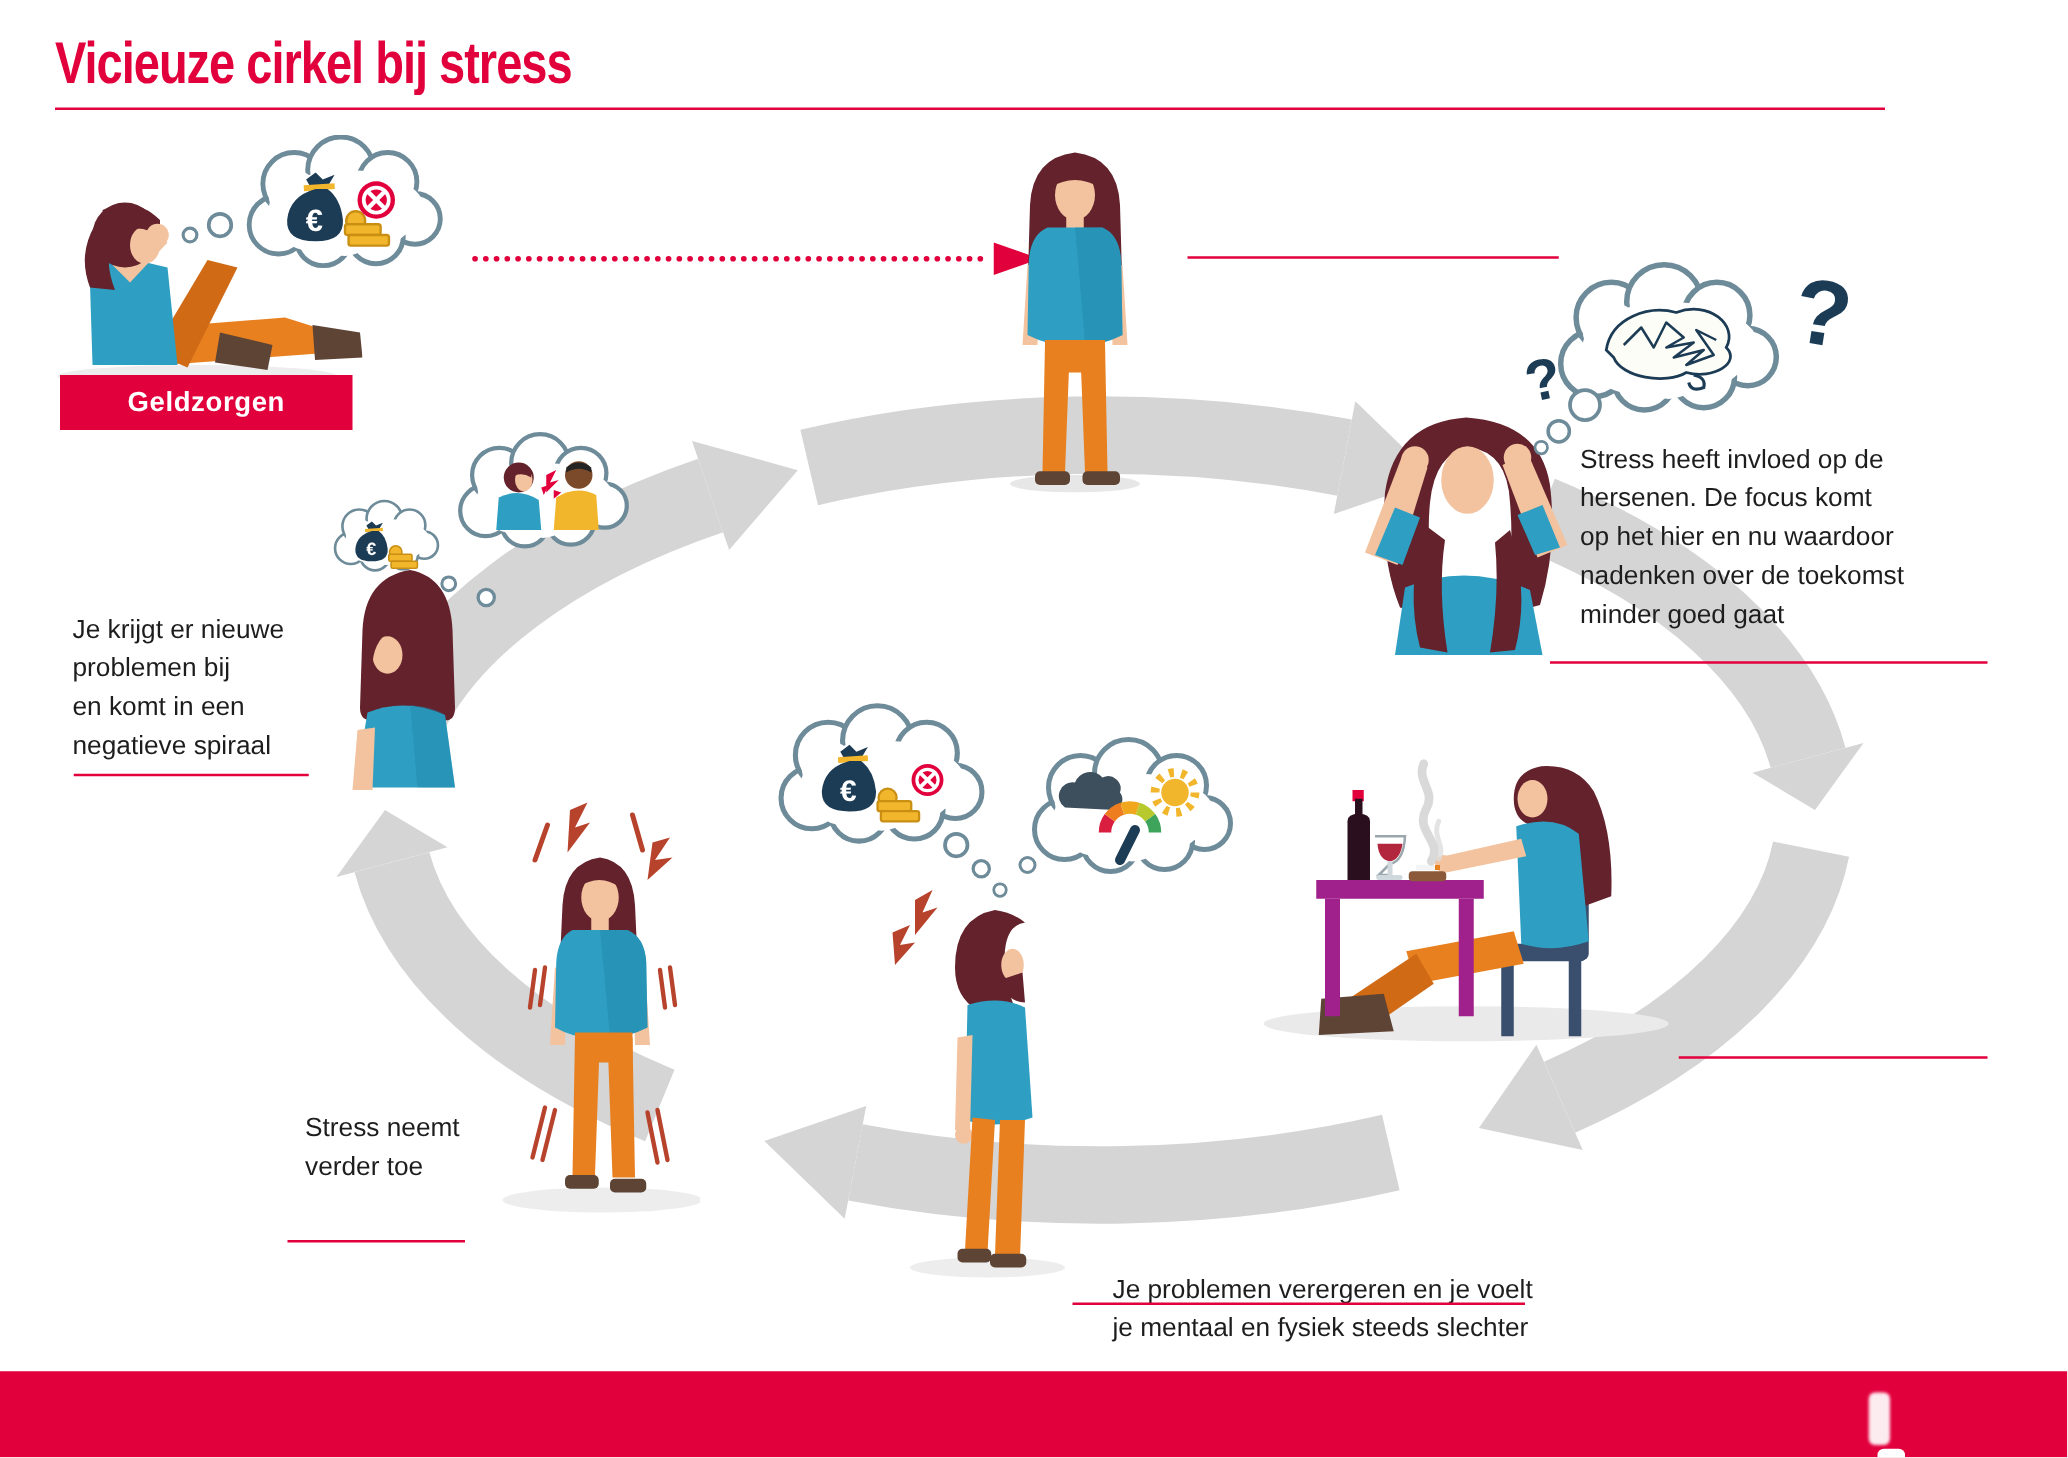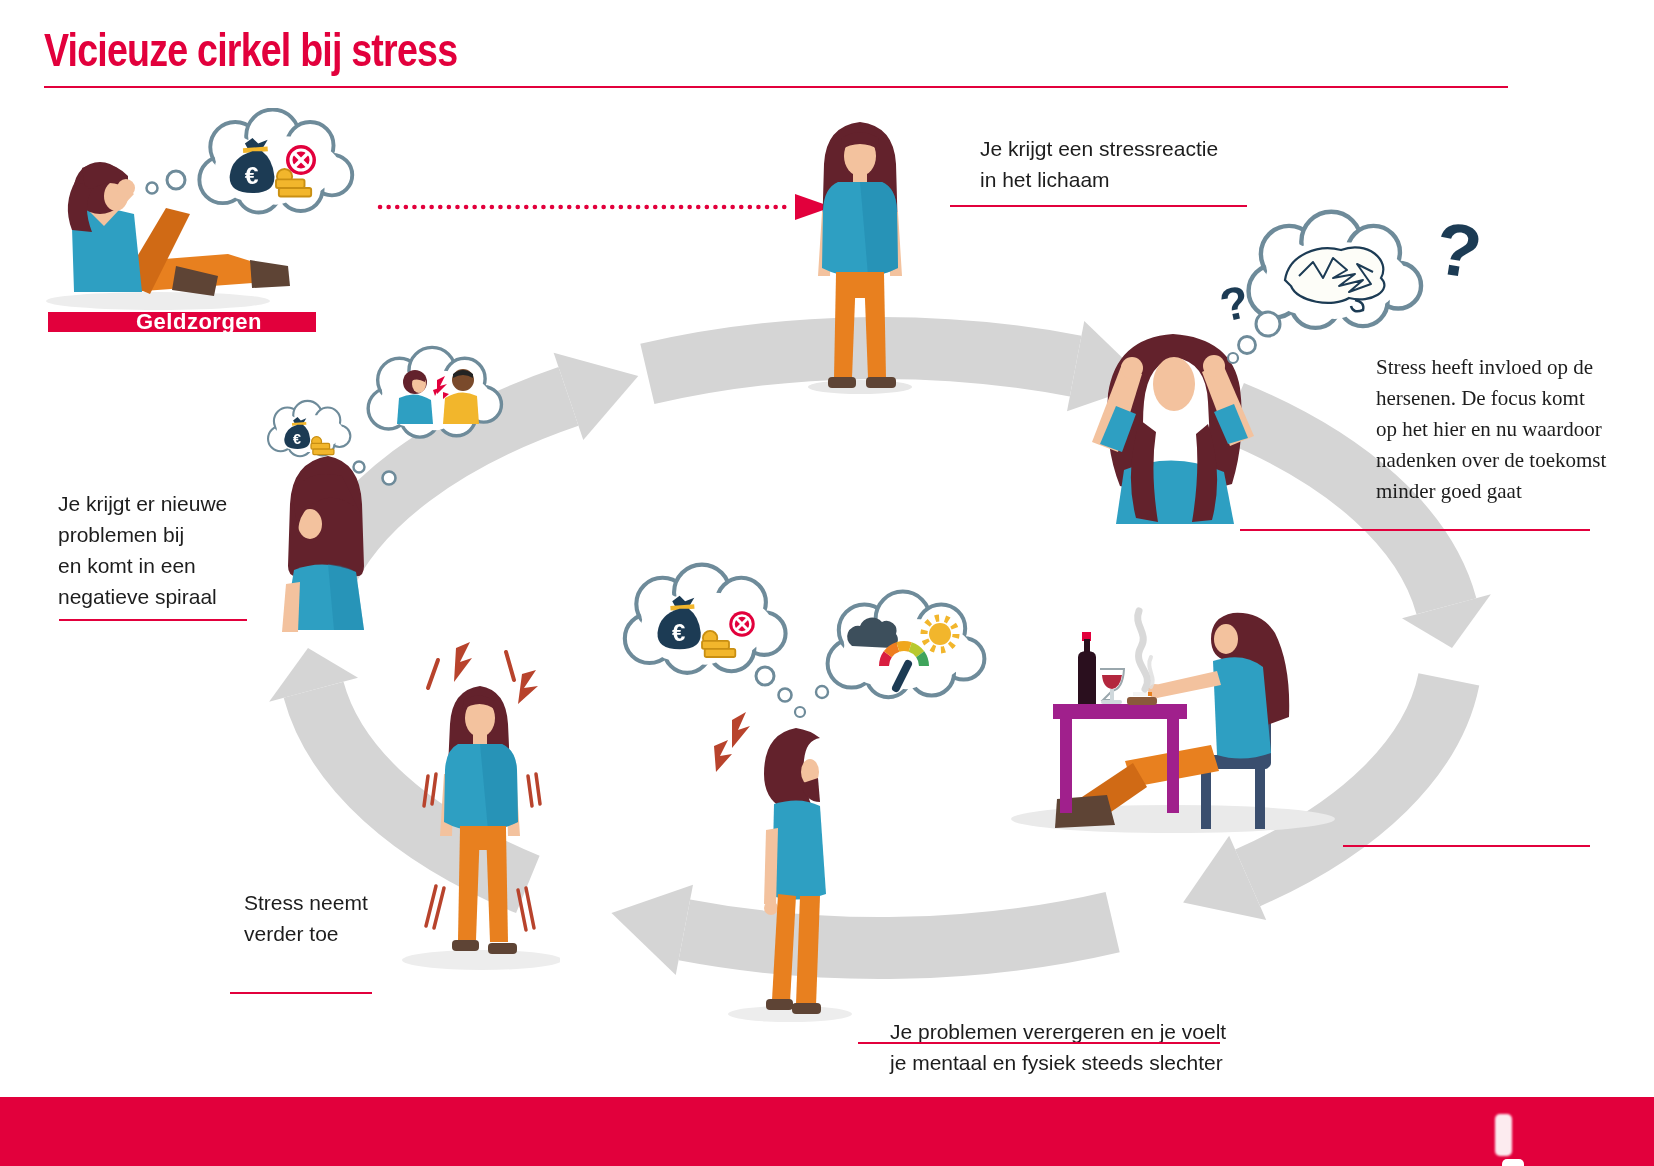--- a/index.html
+++ b/index.html
@@ -5,23 +5,23 @@
   html,body{margin:0;padding:0;background:#fff;}
   .canvas{position:relative;width:1654px;height:1166px;background:#fff;overflow:hidden;
           font-family:"Liberation Sans",sans-serif;}
   .abs{position:absolute;}
   .title{position:absolute;left:44px;top:22px;margin:0;font-size:47px;font-weight:bold;
          color:var(--red);letter-spacing:-1px;transform:scaleX(.8);transform-origin:left center;
          white-space:nowrap;}
   .title-rule{position:absolute;left:44px;top:86px;width:1464px;height:2px;background:var(--red);}
   .step{position:absolute;font-size:21px;line-height:31px;color:var(--ink);white-space:pre-line;}
   .rline{position:absolute;height:2px;background:var(--red);}
-  .banner{position:absolute;left:48px;top:312px;width:234px;height:20px;background:var(--red);
+  .banner{position:absolute;left:48px;top:300px;width:234px;height:44px;background:var(--red);
           display:flex;align-items:center;justify-content:center;color:#fff;font-weight:bold;
-          font-size:22px;letter-spacing:.5px;padding-left:34px;}
+          font-size:22px;letter-spacing:.5px;}
   .footer{position:absolute;left:0;top:1097px;width:1654px;height:69px;background:var(--red);}
   .logo{position:absolute;left:1495px;top:1108px;display:flex;align-items:flex-start;flex-direction:column;}
   .logo-block1{width:17px;height:42px;background:#fff;border-radius:5px;margin-top:6px;
                filter:blur(1.3px);opacity:.92;}
   .logo-block2{width:22px;height:46px;background:#fff;border-radius:5px;margin-left:7px;margin-top:3px;}
   .logo-text{margin-left:9px;color:#fff;font-weight:bold;font-size:19px;line-height:20px;margin-top:3px;}
   svg{display:block;}
 </style>
 </head>
 <body>
@@ -308,25 +308,23 @@
       <path d="M60 8 Q70 0 80 8 L80 12 Q70 6 60 12 Z" fill="#232323"></path>
       <path d="M52 32 Q68 22 84 30 L86 58 L50 58 Z" fill="var(--gold)"></path>
       <g fill="var(--red)">
         <polygon points="44,14 52,10 47,20 54,18 44,28"></polygon>
         <polygon points="40,24 46,22 42,30"></polygon>
         <polygon points="50,26 56,28 50,33"></polygon>
       </g>
     </g>
   </svg>
 
-  <div class="step" style="left:980px;top:133px;">Je krijgt een stressreactie
-in het lichaam</div>
   <div class="rline" style="left:950px;top:205px;width:297px;"></div>
 
-  <div class="step" style="left:1376px;top:352px;font-family:Liberation Serif, serif;">Stress heeft invloed op de
+  <div class="step" style="left:1264px;top:352px;">Stress heeft invloed op de
 hersenen. De focus komt
 op het hier en nu waardoor
 nadenken over de toekomst
 minder goed gaat</div>
   <div class="rline" style="left:1240px;top:529px;width:350px;"></div>
 
   <div class="rline" style="left:1343px;top:845px;width:247px;"></div>
 
   <div class="step" style="left:890px;top:970px;margin-top:46px;">Je problemen verergeren en je voelt
 je mentaal en fysiek steeds slechter</div>

